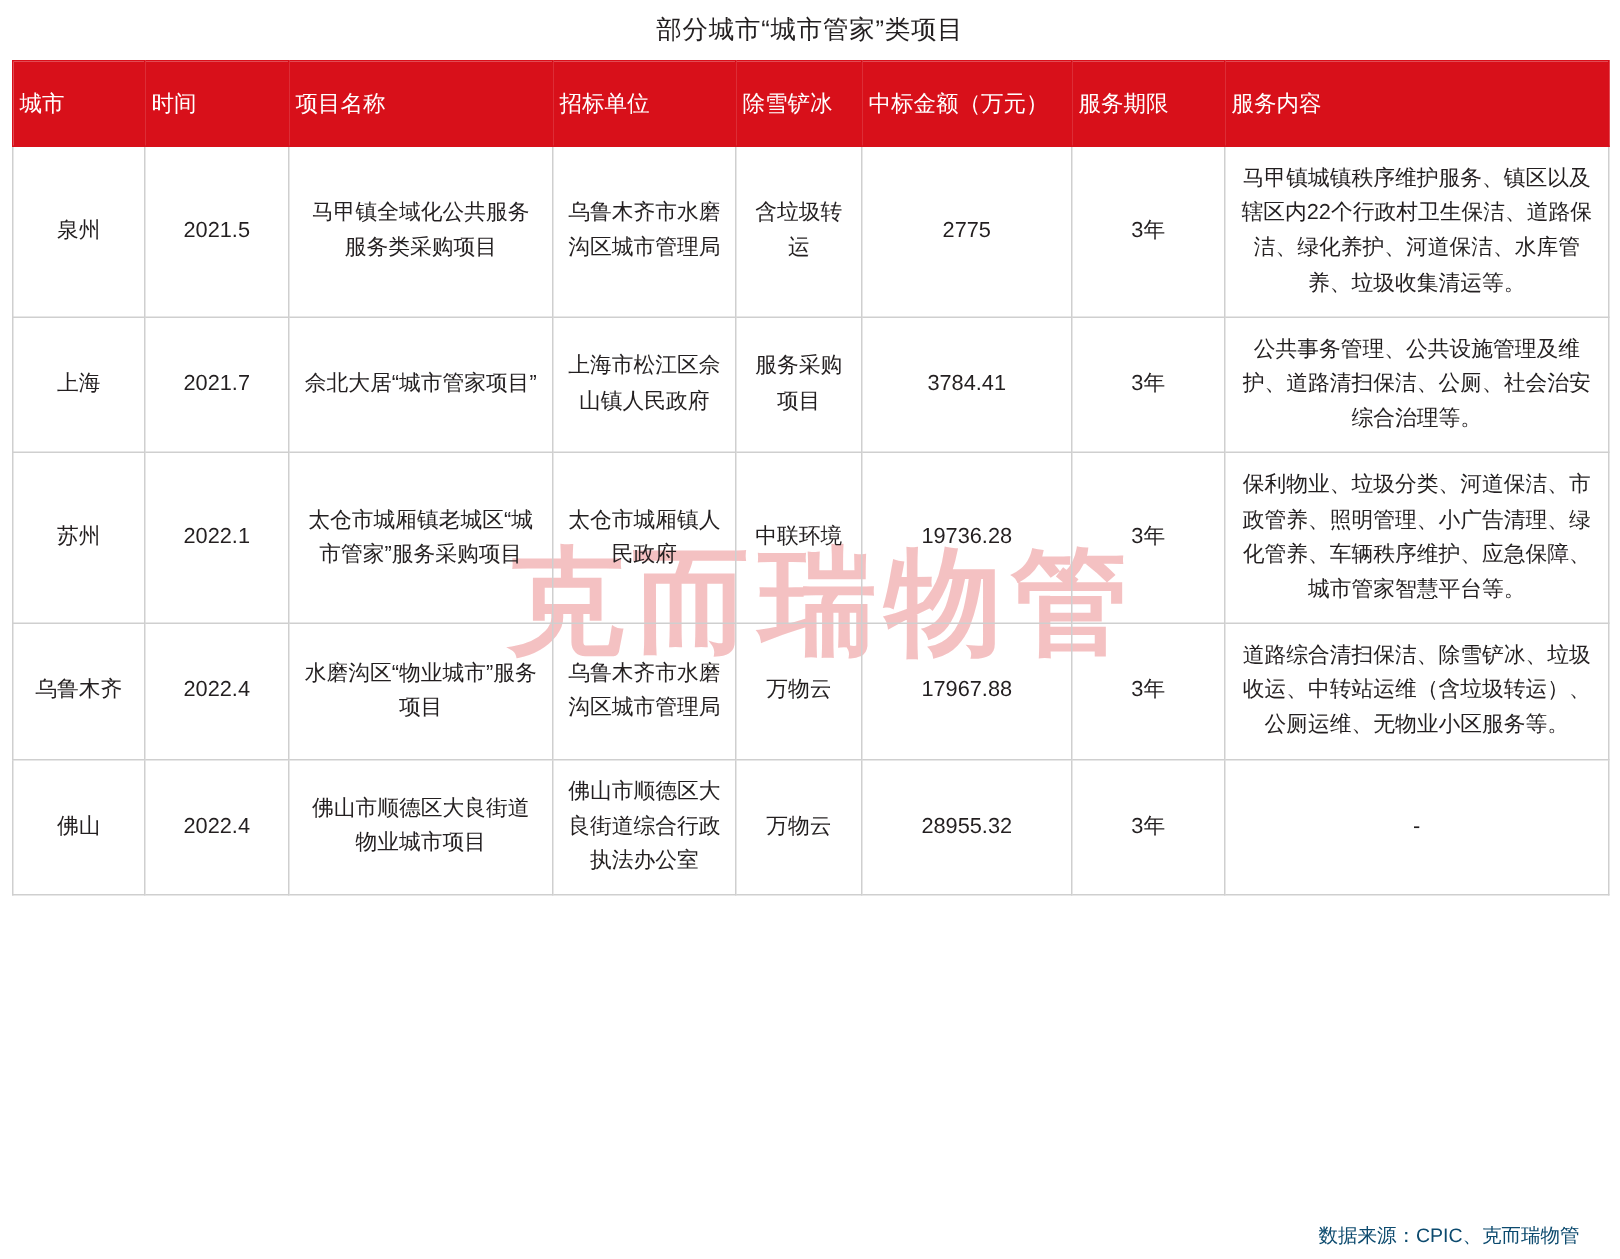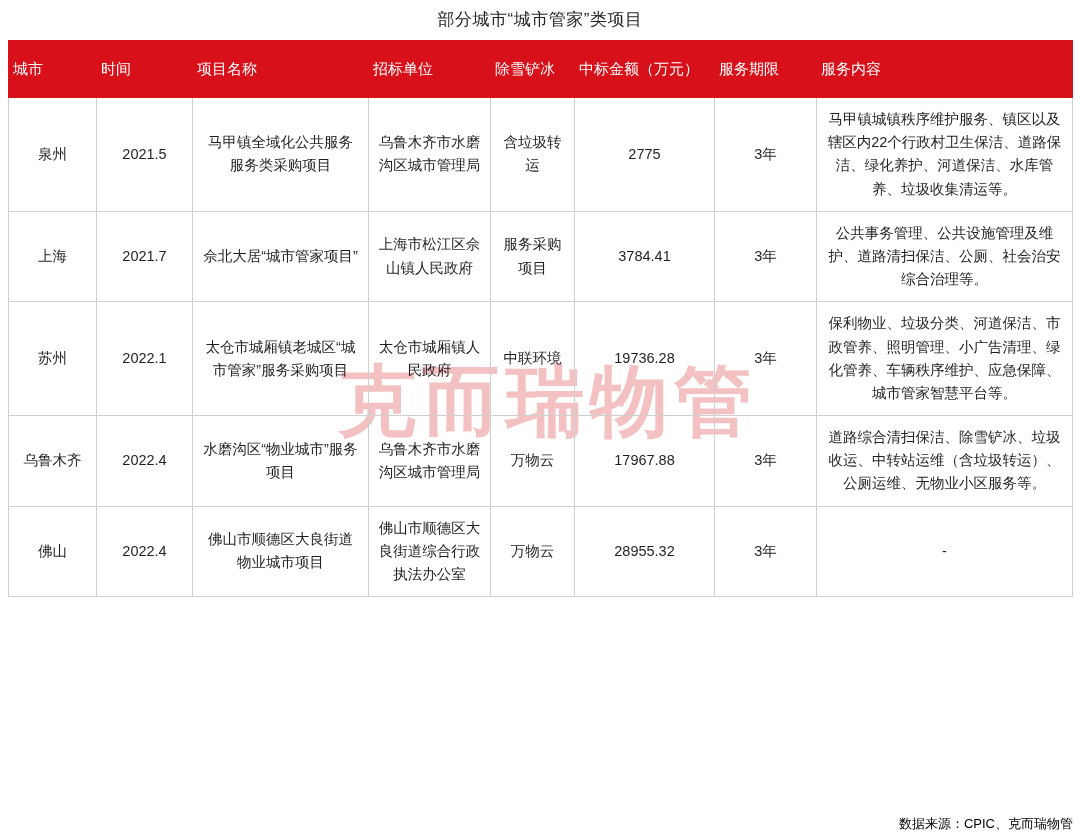--- a/index.html
+++ b/index.html
@@ -79,24 +79,24 @@
     font-weight: bold;
     color: #e8777a;
     opacity: 0.45;
     letter-spacing: 6px;
     pointer-events: none;
     user-select: none;
     font-family: "DejaVu Sans", "Liberation Sans", sans-serif;
   }
   .source {
     position: absolute;
-    right: 7px;
+    right: 27px;
     bottom: 6px;
     font-size: 13px;
-    color: #000000;
+    color: #0c4a6e;
   }
   col.c-city { width: 88px; }
   col.c-time { width: 96px; }
   col.c-proj { width: 176px; }
   col.c-bid  { width: 122px; }
   col.c-win  { width: 84px; }
   col.c-amt  { width: 140px; }
   col.c-term { width: 102px; }
   col.c-svc  { width: 256px; }
 </style>

